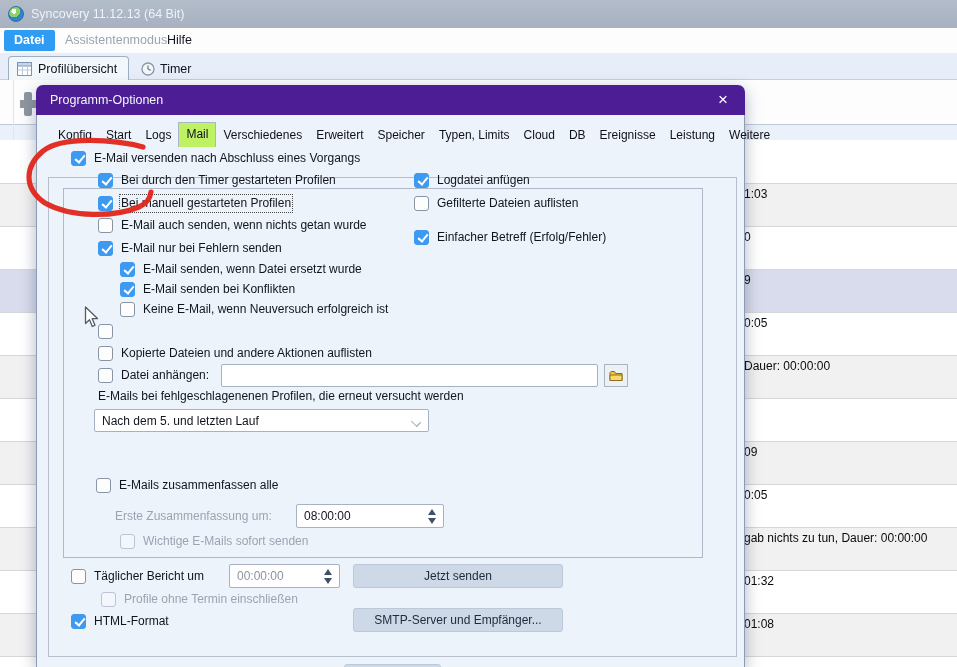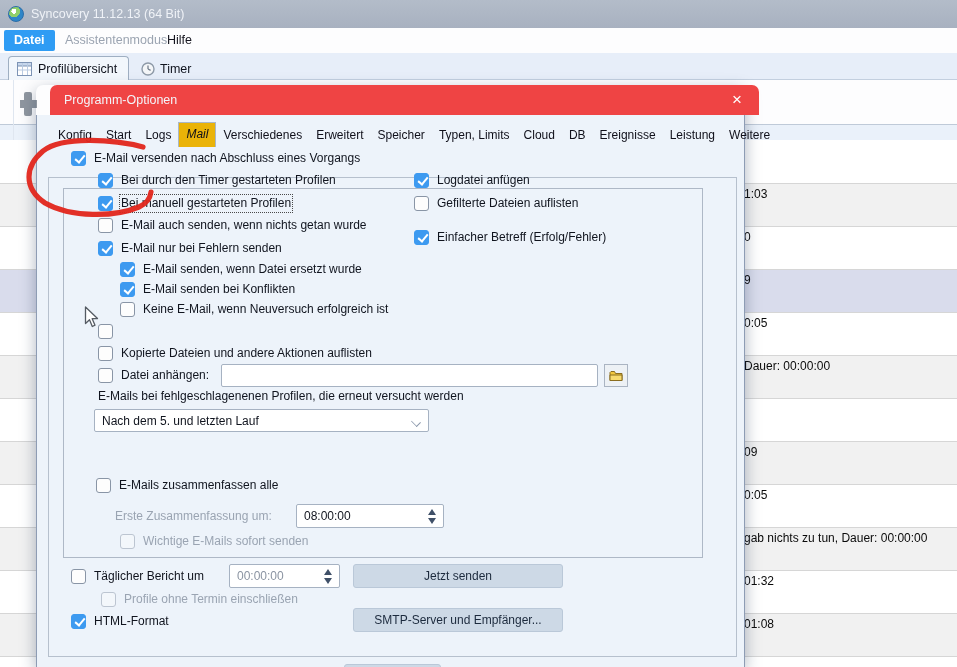--- a/index.html
+++ b/index.html
@@ -31,27 +31,27 @@
   .bgrow.w{background:#ffffff;}
   .bgrow.g{background:#f1f1f1;}
   .bgrow.sel{background:#d9dcec;}
   .bgtxt{position:absolute;left:744px;top:3px;font-size:12px;color:#0a0a0a;white-space:nowrap;}
   .bg-plusicon{position:absolute;left:20px;top:12px;width:17px;height:24px;}
   .bg-plusicon:before{content:"";position:absolute;left:4px;top:0;width:8px;height:24px;background:#8f969f;border-radius:2px;}
   .bg-plusicon:after{content:"";position:absolute;left:0;top:8px;width:17px;height:8px;background:#8f969f;}
 
   
   .dialog{position:absolute;left:36px;top:85px;width:709px;height:582px;box-shadow:0 5px 16px rgba(40,60,90,.38);border-radius:7px 7px 0 0;}
-  .dlg-titlebar{position:absolute;left:14px;top:0;width:709px;height:30px;background:#ef4444;border-radius:7px 7px 0 0;}
+  .dlg-titlebar{position:absolute;left:0;top:0;width:709px;height:30px;background:#4c1d95;border-radius:7px 7px 0 0;}
   .dlg-title{position:absolute;left:14px;top:8px;font-size:12.5px;color:#f3f5f9;}
   .dlg-close{position:absolute;right:11px;top:4px;width:22px;height:22px;color:#ffffff;font-size:17px;line-height:22px;text-align:center;}
   .dlg-body{position:absolute;left:0;top:30px;width:709px;height:552px;background:#edf3fa;border-left:1px solid #8d9cb4;border-right:1px solid #8d9cb4;}
   .tabbar{position:absolute;left:14px;top:7px;height:25px;display:flex;align-items:flex-end;}
   .dtab{font-size:12px;color:#10101a;padding:4px 7px 5px 7px;white-space:nowrap;text-align:right;}
-  .dtab.selected{background:#eab308;border:1px solid #a9b7c8;border-bottom:none;padding-bottom:6px;font-style:italic;}
+  .dtab.selected{background:#bef264;border:1px solid #a9b7c8;border-bottom:none;padding-bottom:6px;}
   .inner-panel{position:absolute;left:11px;top:62px;width:689px;height:480px;border:1px solid #b6c0cd;}
   .groupbox{position:absolute;left:26px;top:73px;width:640px;height:370px;border:1px solid #aeb8c6;}
 
   
   .row{position:absolute;height:16px;display:flex;align-items:center;gap:8px;}
   .lbl{font-size:12px;color:#10141e;white-space:nowrap;line-height:15px;}
   .lbl.dim{color:#9aa4b2;}
   .lbl.focused{outline:1px dotted #4a4a4a;outline-offset:1px;}
   .cb{position:relative;flex:0 0 auto;width:15px;height:15px;border-radius:3px;background:#fdfdfd;border:1px solid #8995a6;}
   .cb.checked{background:#3d9af0;border-color:#3d9af0;}

